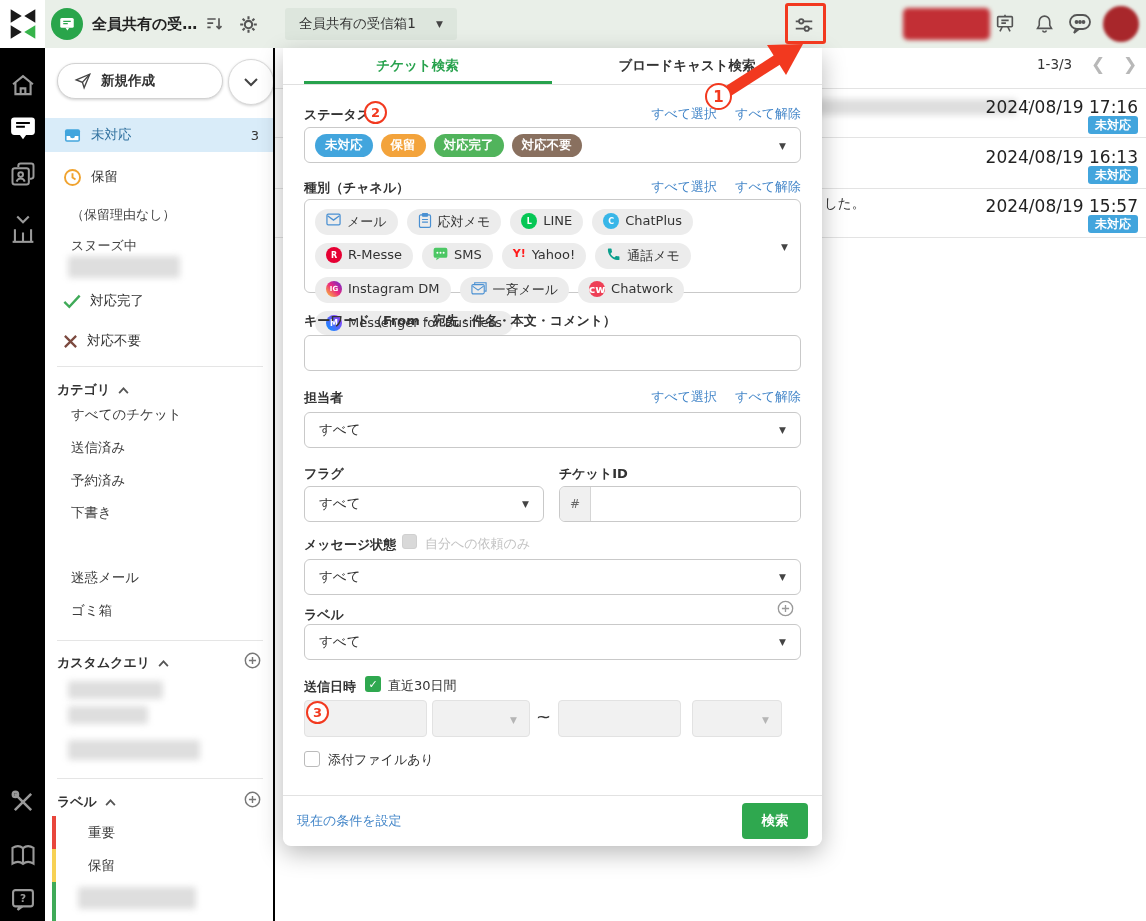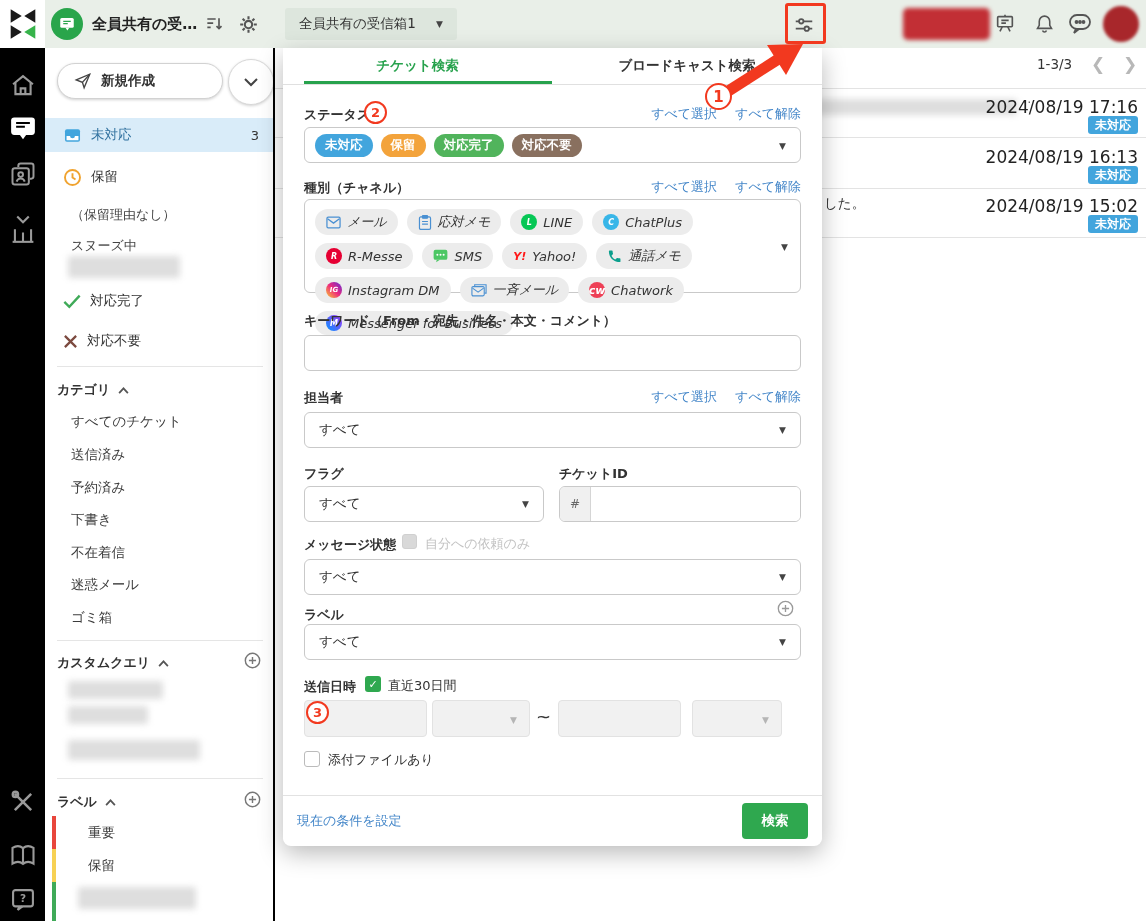--- a/index.html
+++ b/index.html
@@ -22,21 +22,21 @@
   
   .sidebar{left:45px;top:48px;width:230px;height:873px;background:#fff;border-right:2px solid #000000;box-sizing:border-box;overflow:hidden;}
   .compose{left:12px;top:15px;width:166px;height:36px;background:#fff;border:1px solid #d2d2d2;border-radius:18px;box-shadow:0 1px 3px rgba(0,0,0,.18);display:flex;align-items:center;gap:9px;padding:0 16px;box-sizing:border-box;font-size:13.5px;font-weight:bold;color:#333;cursor:pointer;}
   .compose-more{left:183px;top:11px;width:44px;height:44px;border-radius:50%;background:#fff;border:1px solid #d8d8d8;box-shadow:0 1px 3px rgba(0,0,0,.18);display:flex;align-items:center;justify-content:center;cursor:pointer;}
   .sb-item{left:0;width:230px;height:34px;display:flex;align-items:center;padding-left:18px;box-sizing:border-box;gap:9px;font-size:13.5px;cursor:pointer;}
   .sb-item.sel{background:#d9ecf9;color:#31719f;}
   .sb-sub{left:0;width:230px;height:30px;display:flex;align-items:center;padding-left:26px;box-sizing:border-box;font-size:13px;color:#444;cursor:pointer;}
   .sb-count{margin-left:auto;margin-right:16px;font-size:13px;color:#333;}
   .divider{height:1px;background:#e5e5e5;}
   .sb-head{left:12px;width:206px;height:28px;display:flex;align-items:center;gap:8px;font-size:13px;font-weight:bold;color:#333;}
-  .sb-cat{left:0;width:230px;height:32px;display:flex;align-items:center;padding-left:26px;box-sizing:border-box;font-size:13.5px;color:#3c3c3c;cursor:pointer;}
+  .sb-cat{left:0;width:230px;height:32px;display:flex;padding-left:26px;box-sizing:border-box;font-size:13.5px;color:#3c3c3c;cursor:pointer;}
   .blurblock{background:#dedede;filter:blur(3px);border-radius:2px;}
   .lab-row{left:0;width:230px;height:33px;cursor:pointer;}
   .lab-bar{position:absolute;left:7px;top:0;width:4px;height:33px;}
   .lab-text{position:absolute;left:43px;top:8px;font-size:13.5px;color:#3c3c3c;}
   
   .list{left:275px;top:48px;width:871px;height:873px;background:#fff;}
   .pag{font-size:13.5px;color:#333;}
   .pchev{font-size:17px;color:#b8b8b8;cursor:pointer;}
   .lrow-div{left:0;width:871px;height:1px;background:#e3e3e3;}
   .ldate{position:absolute;right:8px;font-size:17px;color:#222;}
@@ -47,21 +47,21 @@
   .tab.active{color:#27a24d;}
   .tab.inactive{color:#333;}
   .tab-underline{left:21px;top:33px;width:248px;height:3px;background:#27a24d;}
   .tabs-div{left:0;top:36px;width:539px;height:1px;background:#e0e0e0;}
   .flabel{font-size:13px;font-weight:bold;color:#333;}
   .flinks{display:flex;gap:18px;font-size:13px;color:#4285c8;}
   .flinks span{cursor:pointer;}
   .fbox{border:1px solid #c9c9c9;border-radius:6px;box-sizing:border-box;background:#fff;}
   .selectbox{display:flex;align-items:center;padding:0 14px;font-size:13.5px;color:#333;cursor:pointer;}
   .selectbox .caret{margin-left:auto;font-size:9px;color:#444;}
-  .chip{display:inline-flex;align-items:center;gap:6px;background:#ececec;border-radius:14px;padding:4px 11px;font-size:13px;color:#333;cursor:pointer;font-style:italic;}
+  .chip{display:inline-flex;align-items:flex-start;gap:6px;background:#ececec;border-radius:14px;padding:4px 11px;font-size:13px;color:#333;cursor:pointer;}
   .schip{display:inline-flex;align-items:center;border-radius:12px;padding:3px 10px;font-size:12.5px;font-weight:bold;color:#fff;cursor:pointer;}
   .lcirc{width:16px;height:16px;border-radius:50%;display:inline-flex;align-items:center;justify-content:center;color:#fff;font-weight:bold;font-size:8px;flex:0 0 16px;}
   .grad-insta{background:linear-gradient(45deg,#f9ce34,#ee2a7b,#6228d7);}
   .grad-msgr{background:linear-gradient(45deg,#0695ff,#a334fa);}
   .dis-input{background:#f1f1f1;border:1px solid #e2e2e2;border-radius:4px;box-sizing:border-box;}
   .dis-caret{position:absolute;right:12px;top:14px;font-size:9px;color:#b5b5b5;}
   .cb{box-sizing:border-box;border-radius:3px;}
   .cb-off{width:16px;height:16px;border:1.5px solid #bbb;background:#fff;}
   .cb-dis{width:15px;height:15px;background:#d9d9d9;border:1px solid #d0d0d0;}
   .cb-on{width:16px;height:16px;background:#2fa84f;color:#fff;font-size:11px;display:flex;align-items:center;justify-content:center;}
@@ -262,23 +262,20 @@
     </div>
   <div class="abs sb-cat" style="top:391px;">
       <span>送信済み</span>
     </div>
   <div class="abs sb-cat" style="top:424px;">
       <span>予約済み</span>
     </div>
   <div class="abs sb-cat" style="top:456px;">
       <span>下書き</span>
     </div>
-  <div class="abs sb-cat" style="top:489px;">
-      <span>不在着信</span>
-    </div>
   <div class="abs sb-cat" style="top:521px;">
       <span>迷惑メール</span>
     </div>
   <div class="abs sb-cat" style="top:554px;">
       <span>ゴミ箱</span>
     </div>
 
   <div class="abs divider" style="left:12px;top:592px;width:206px;"></div>
 
   <div class="abs sb-head" style="top:601px;">
@@ -343,21 +340,21 @@
   <div class="abs lrow-div" style="top:89px;"></div>
 
   <div class="abs" style="left:0;top:90px;width:871px;height:50px;">
     <span class="ldate" style="top:9px;">2024/08/19 16:13</span>
     <span class="lbadge" style="top:28px;">未対応</span>
   </div>
   <div class="abs lrow-div" style="top:140px;"></div>
 
   <div class="abs" style="left:0;top:141px;width:871px;height:48px;">
     <span class="abs" style="left:549px;top:6px;font-size:13.5px;color:#333;">した。</span>
-    <span class="ldate" style="top:7px;">2024/08/19 15:02</span>
+    <span class="ldate" style="top:7px;">2024/08/19 15:57</span>
     <span class="lbadge" style="top:26px;">未対応</span>
   </div>
   <div class="abs lrow-div" style="top:189px;"></div>
 </div>
 
 <div class="abs panel">
   <div class="abs tab active" style="left:0;width:269px;justify-content:center;">
       <span>チケット検索</span>
     </div>
   <div class="abs tab inactive" style="left:269px;width:270px;">

